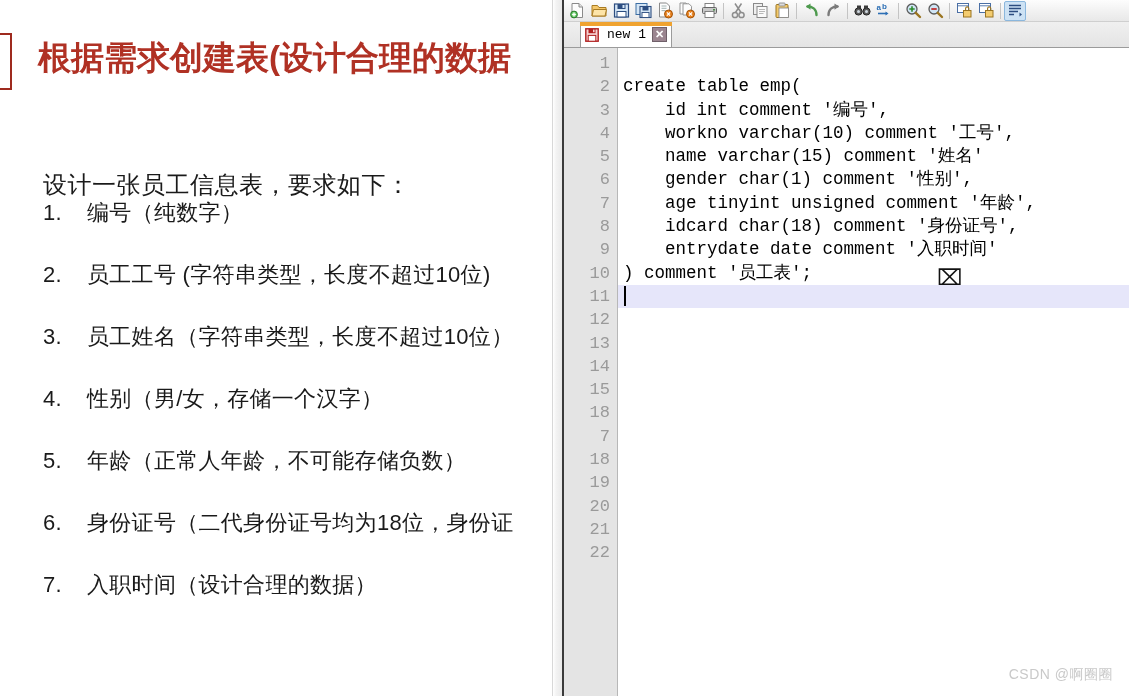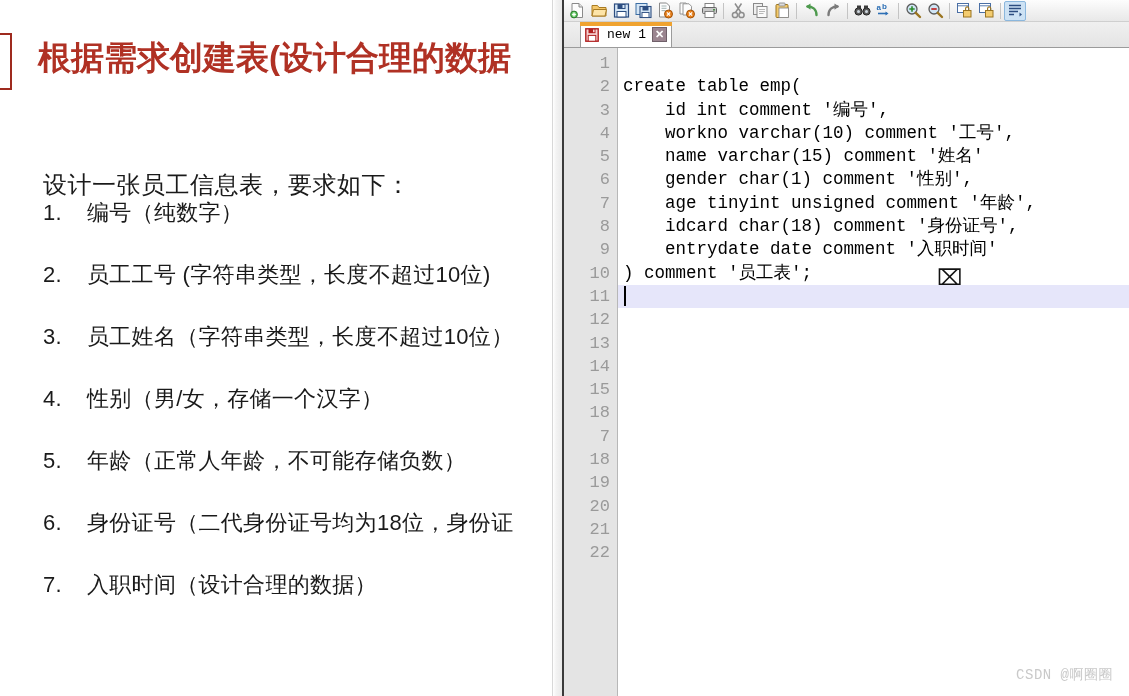--- a/index.html
+++ b/index.html
@@ -258,21 +258,21 @@
   }
 
   
   .watermark {
     position: absolute;
     right: 16px;
     bottom: 12px;
     font-size: 14px;
     color: #c9c9c9;
     letter-spacing: 0.5px;
-    font-family: Liberation Mono, monospace;
+    font-family: Liberation Sans, sans-serif;
     white-space: nowrap;
     text-align: center;
   }
 </style>
 </head>
 <body>
 
 <div id="root">
 
   <div class="slide-panel">

